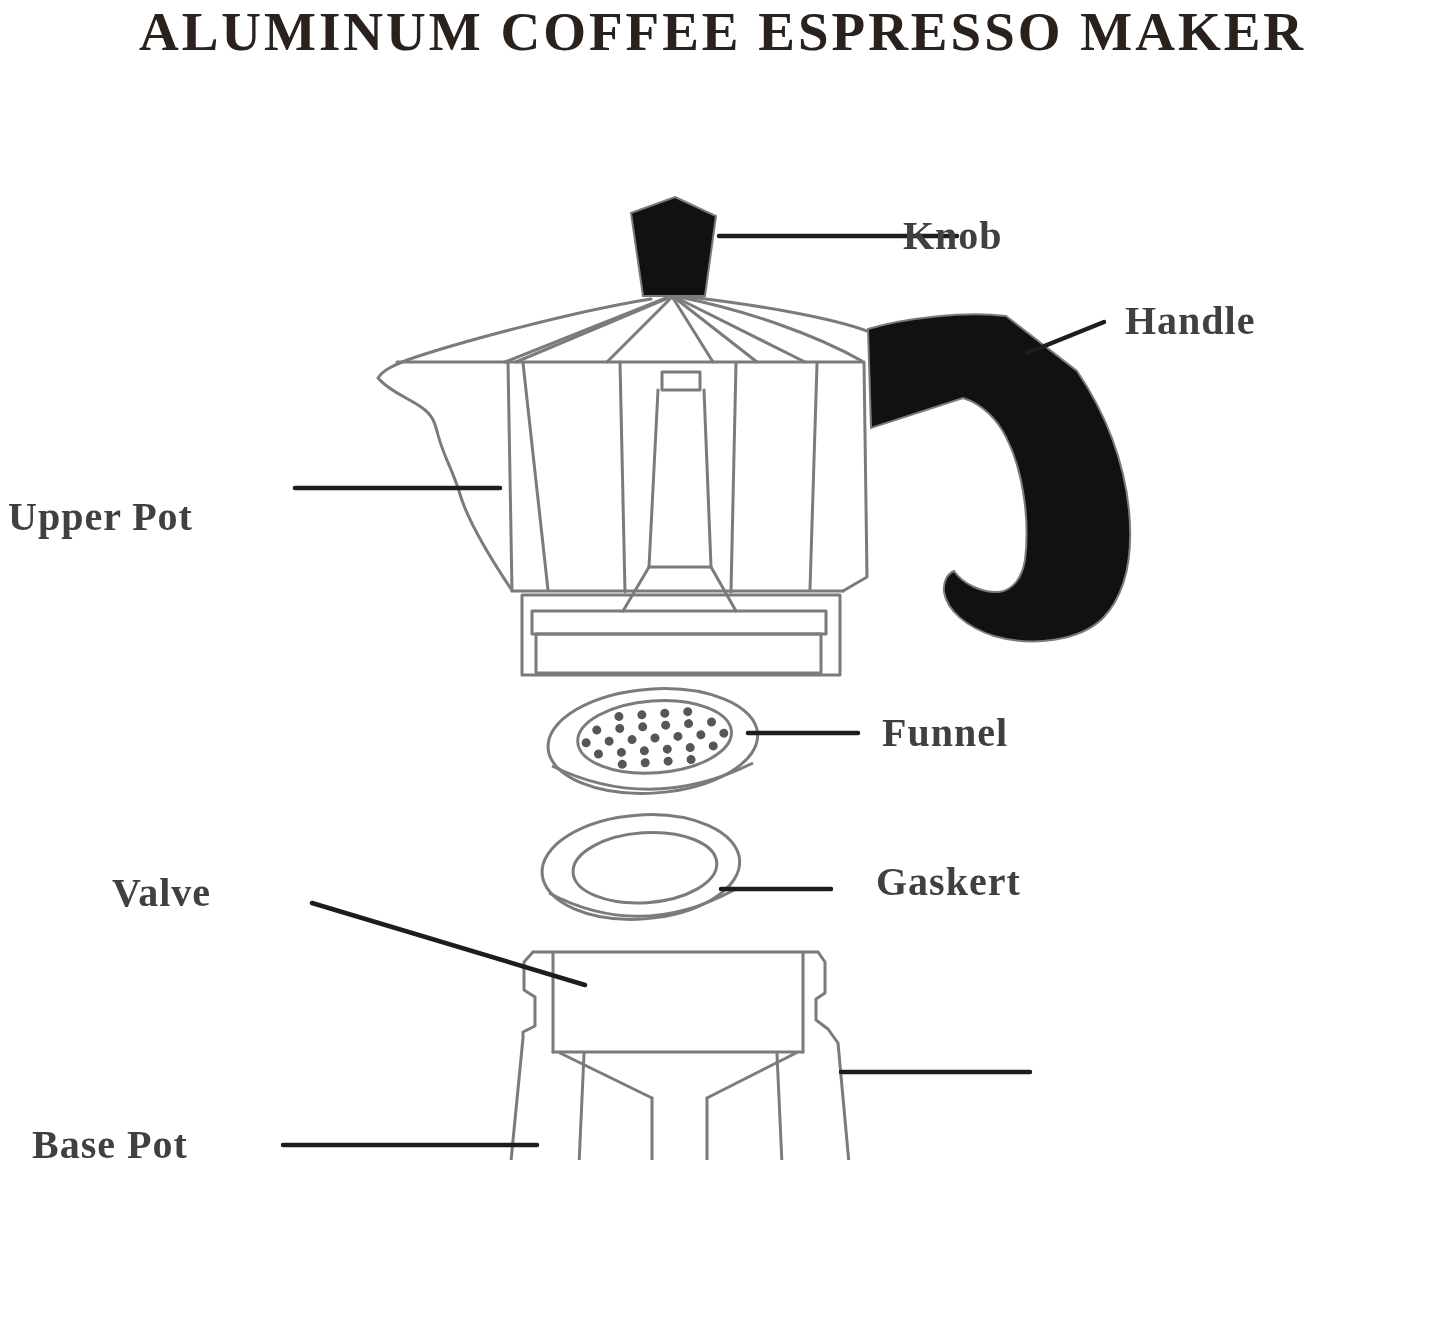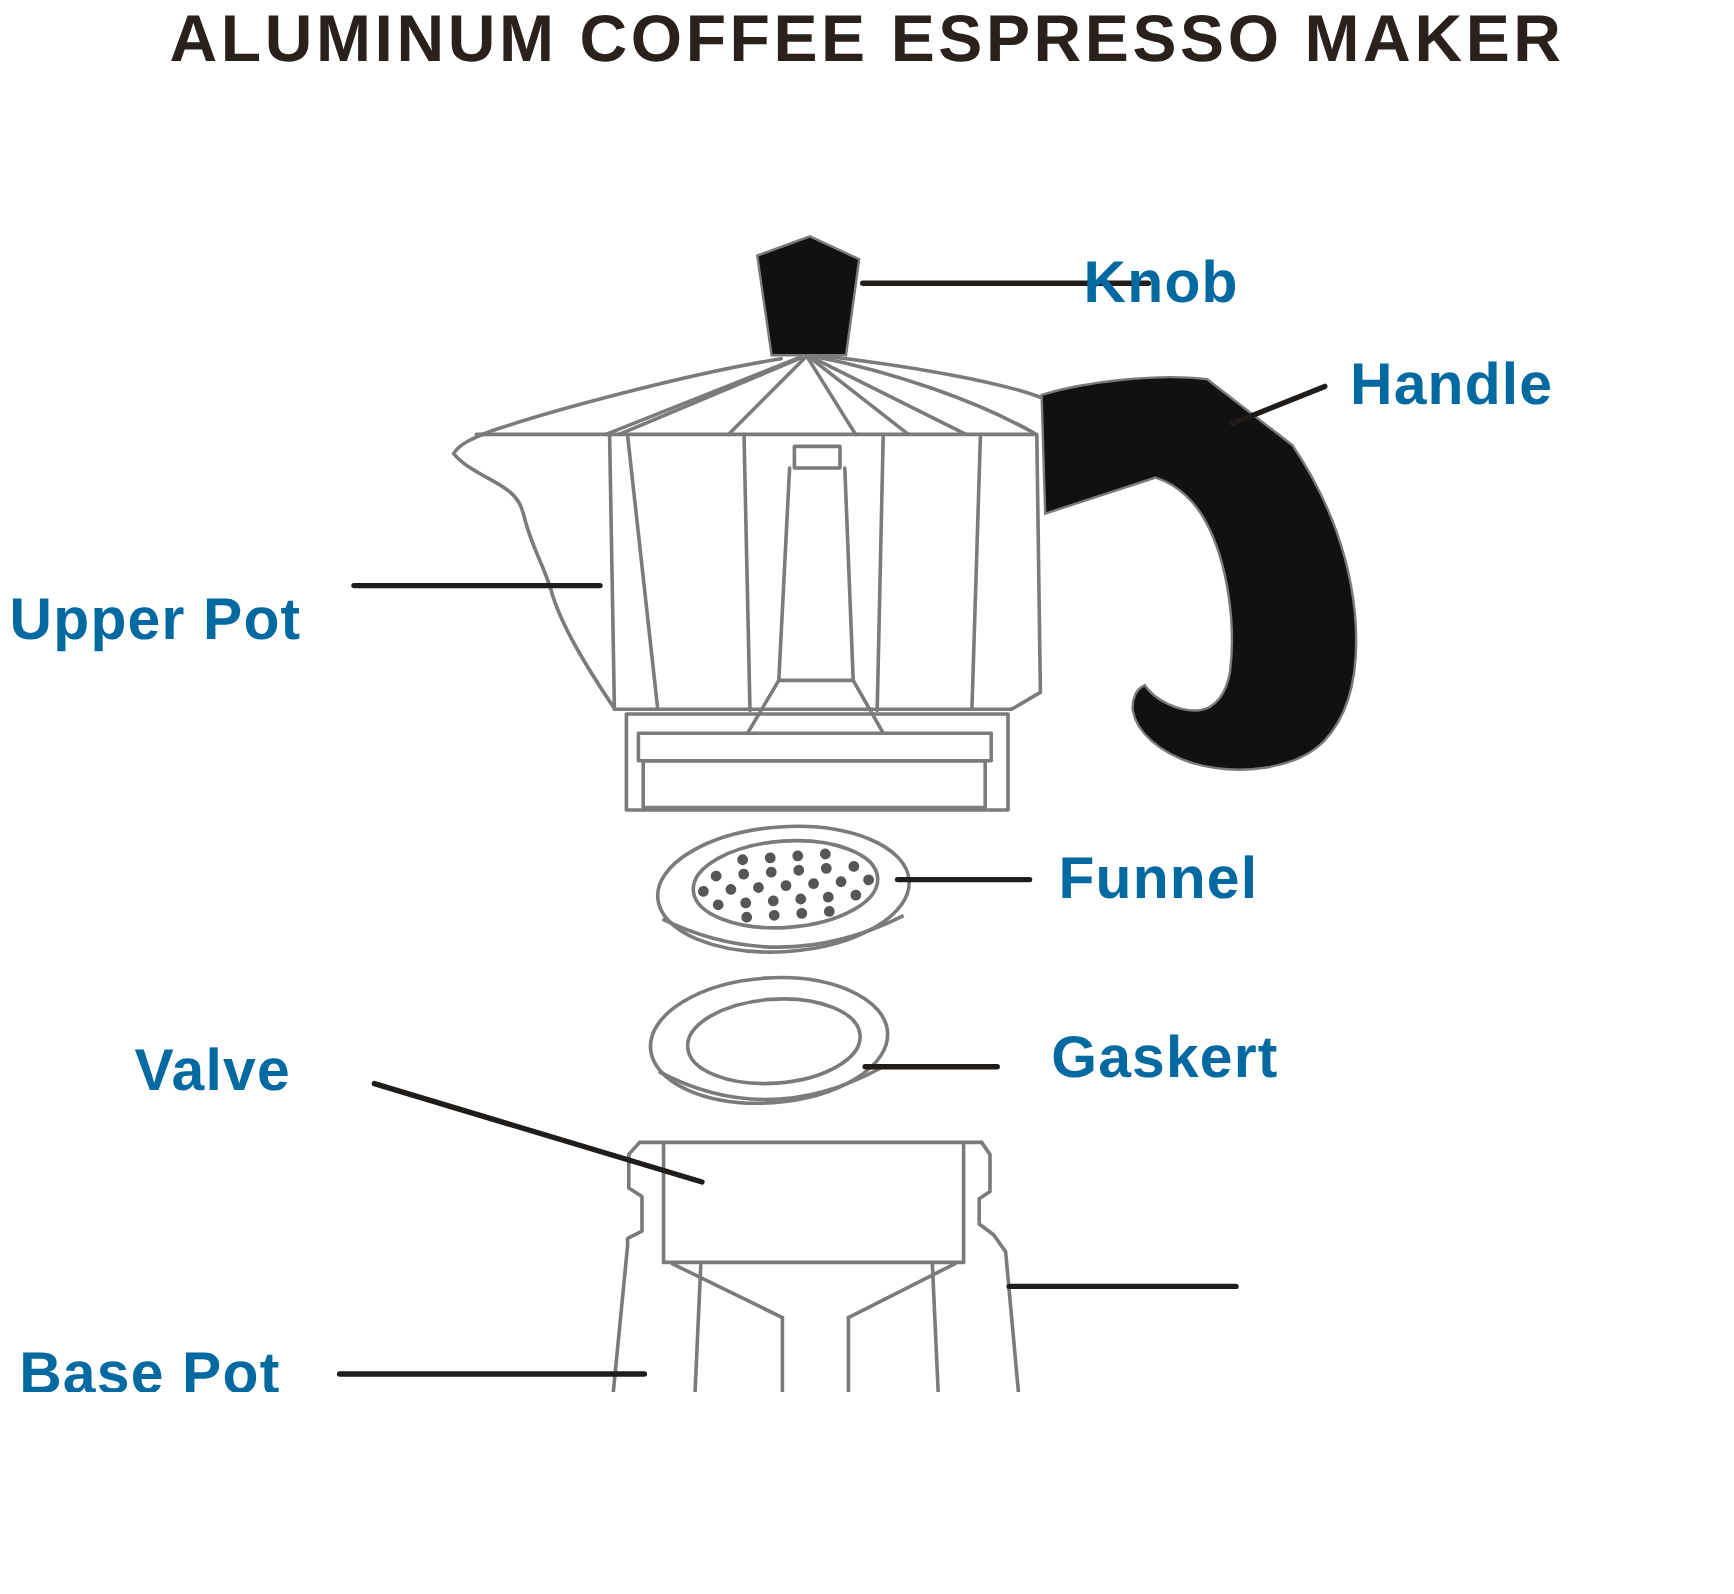--- a/index.html
+++ b/index.html
@@ -1,34 +1,34 @@
 <!DOCTYPE html>
 <html><head>
 <meta charset="utf-8">
 <style>
   html,body{margin:0;padding:0;background:#ffffff;}
   #stage{
     position:relative;
     width:1445px;height:1160px;
     background:#ffffff;
     overflow:hidden;
-    font-family:Liberation Sans, sans-serif;
+    font-family:Liberation Serif, serif;
   }
   #title{
     position:absolute;top:0;left:0;width:100%;
     text-align:center;
     font-size:55px;font-weight:700;letter-spacing:3px;
     color:#2a211c;
     white-space:nowrap;
   }
   .part-label{
     position:absolute;
     transform:translateY(-50%);
-    font-size:49px;font-weight:700;letter-spacing:1px;
-    color:#0369a1;white-space:nowrap;
+    font-size:40px;font-weight:700;letter-spacing:1px;
+    color:#404040;white-space:nowrap;
     line-height:1;
   }
   #diagram-svg{position:absolute;left:0;top:0;}
 </style>
 </head>
 <body>
 
 <div id="stage">
 
   <div id="title">ALUMINUM COFFEE ESPRESSO MAKER</div>
@@ -163,15 +163,15 @@
       <path d="M283,1145 H537"></path>
     </g>
   </svg>
 
   <div class="part-label" style="left:903px;top:236px;">Knob</div>
   <div class="part-label" style="left:1125px;top:321px;">Handle</div>
   <div class="part-label" style="left:8px;top:487px;margin-top:30px;">Upper Pot</div>
   <div class="part-label" style="left:882px;top:733px;">Funnel</div>
   <div class="part-label" style="left:856px;top:882px;margin-left:20px;">Gaskert</div>
   <div class="part-label" style="left:112px;top:893px;">Valve</div>
-  <div class="part-label" style="left:16px;top:1145px;">Base Pot</div>
+  <div class="part-label" style="left:32px;top:1145px;">Base Pot</div>
 
 </div>
 
 </body></html>

